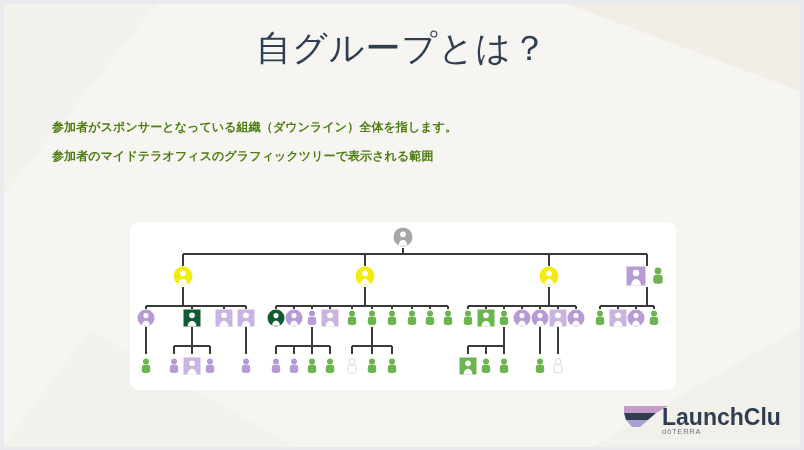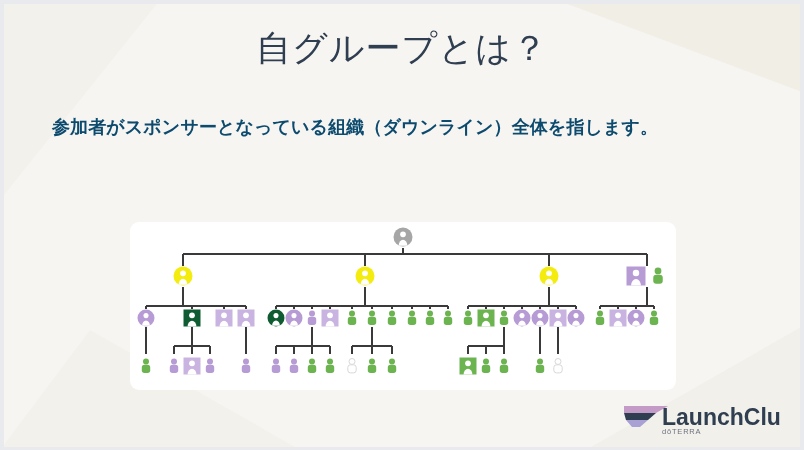--- a/index.html
+++ b/index.html
@@ -51,22 +51,22 @@
     text-align: center;
     font-size: 35px;
     font-weight: normal;
     color: #2f3e50;
     letter-spacing: 1px;
     line-height: 1.15;
   }
   #body-text {
     position: absolute;
     top: 113px; left: 52px; width: 720px;
-    color: #0c4a6e;
-    font-size: 18px;
+    color: #4d7c0f;
+    font-size: 12px;
     font-weight: bold;
     line-height: 29px;
     letter-spacing: 0.1px;
   }
   #body-text .line { white-space: nowrap; }
 
   #tree-card {
     position: absolute;
     left: 130px; top: 222px;
     width: 546px; height: 168px;
@@ -90,20 +90,21 @@
 
   <div class="wedge wedge-tl"></div>
   <div class="wedge wedge-tr"></div>
   <div class="wedge wedge-bl"></div>
   <div class="wedge wedge-br"></div>
 
   <h1 id="title">自グループとは？</h1>
 
   <div id="body-text">
     <div class="line">参加者がスポンサーとなっている組織（ダウンライン）全体を指します。</div>
+    <div class="line">参加者のマイドテラオフィスのグラフィックツリーで表示される範囲</div>
   </div>
 
   <div id="tree-card">
     <svg id="tree-svg" viewBox="0 0 546 168">
         <g>
           <circle cx="273" cy="15" r="9.5" fill="#a6a6a6" stroke="none" stroke-width="1"></circle>
           <circle cx="273" cy="12.34" r="2.85" fill="#fff"></circle>
           <path d="M 268.63 23.740000000000002 a 4.37 5.89 0 0 1 8.74 0 Z" fill="#fff"></path>
         </g>
         <line x1="273" y1="26" x2="273" y2="32" stroke="#3a3a3a" stroke-width="1.4" shape-rendering="crispEdges"></line>

